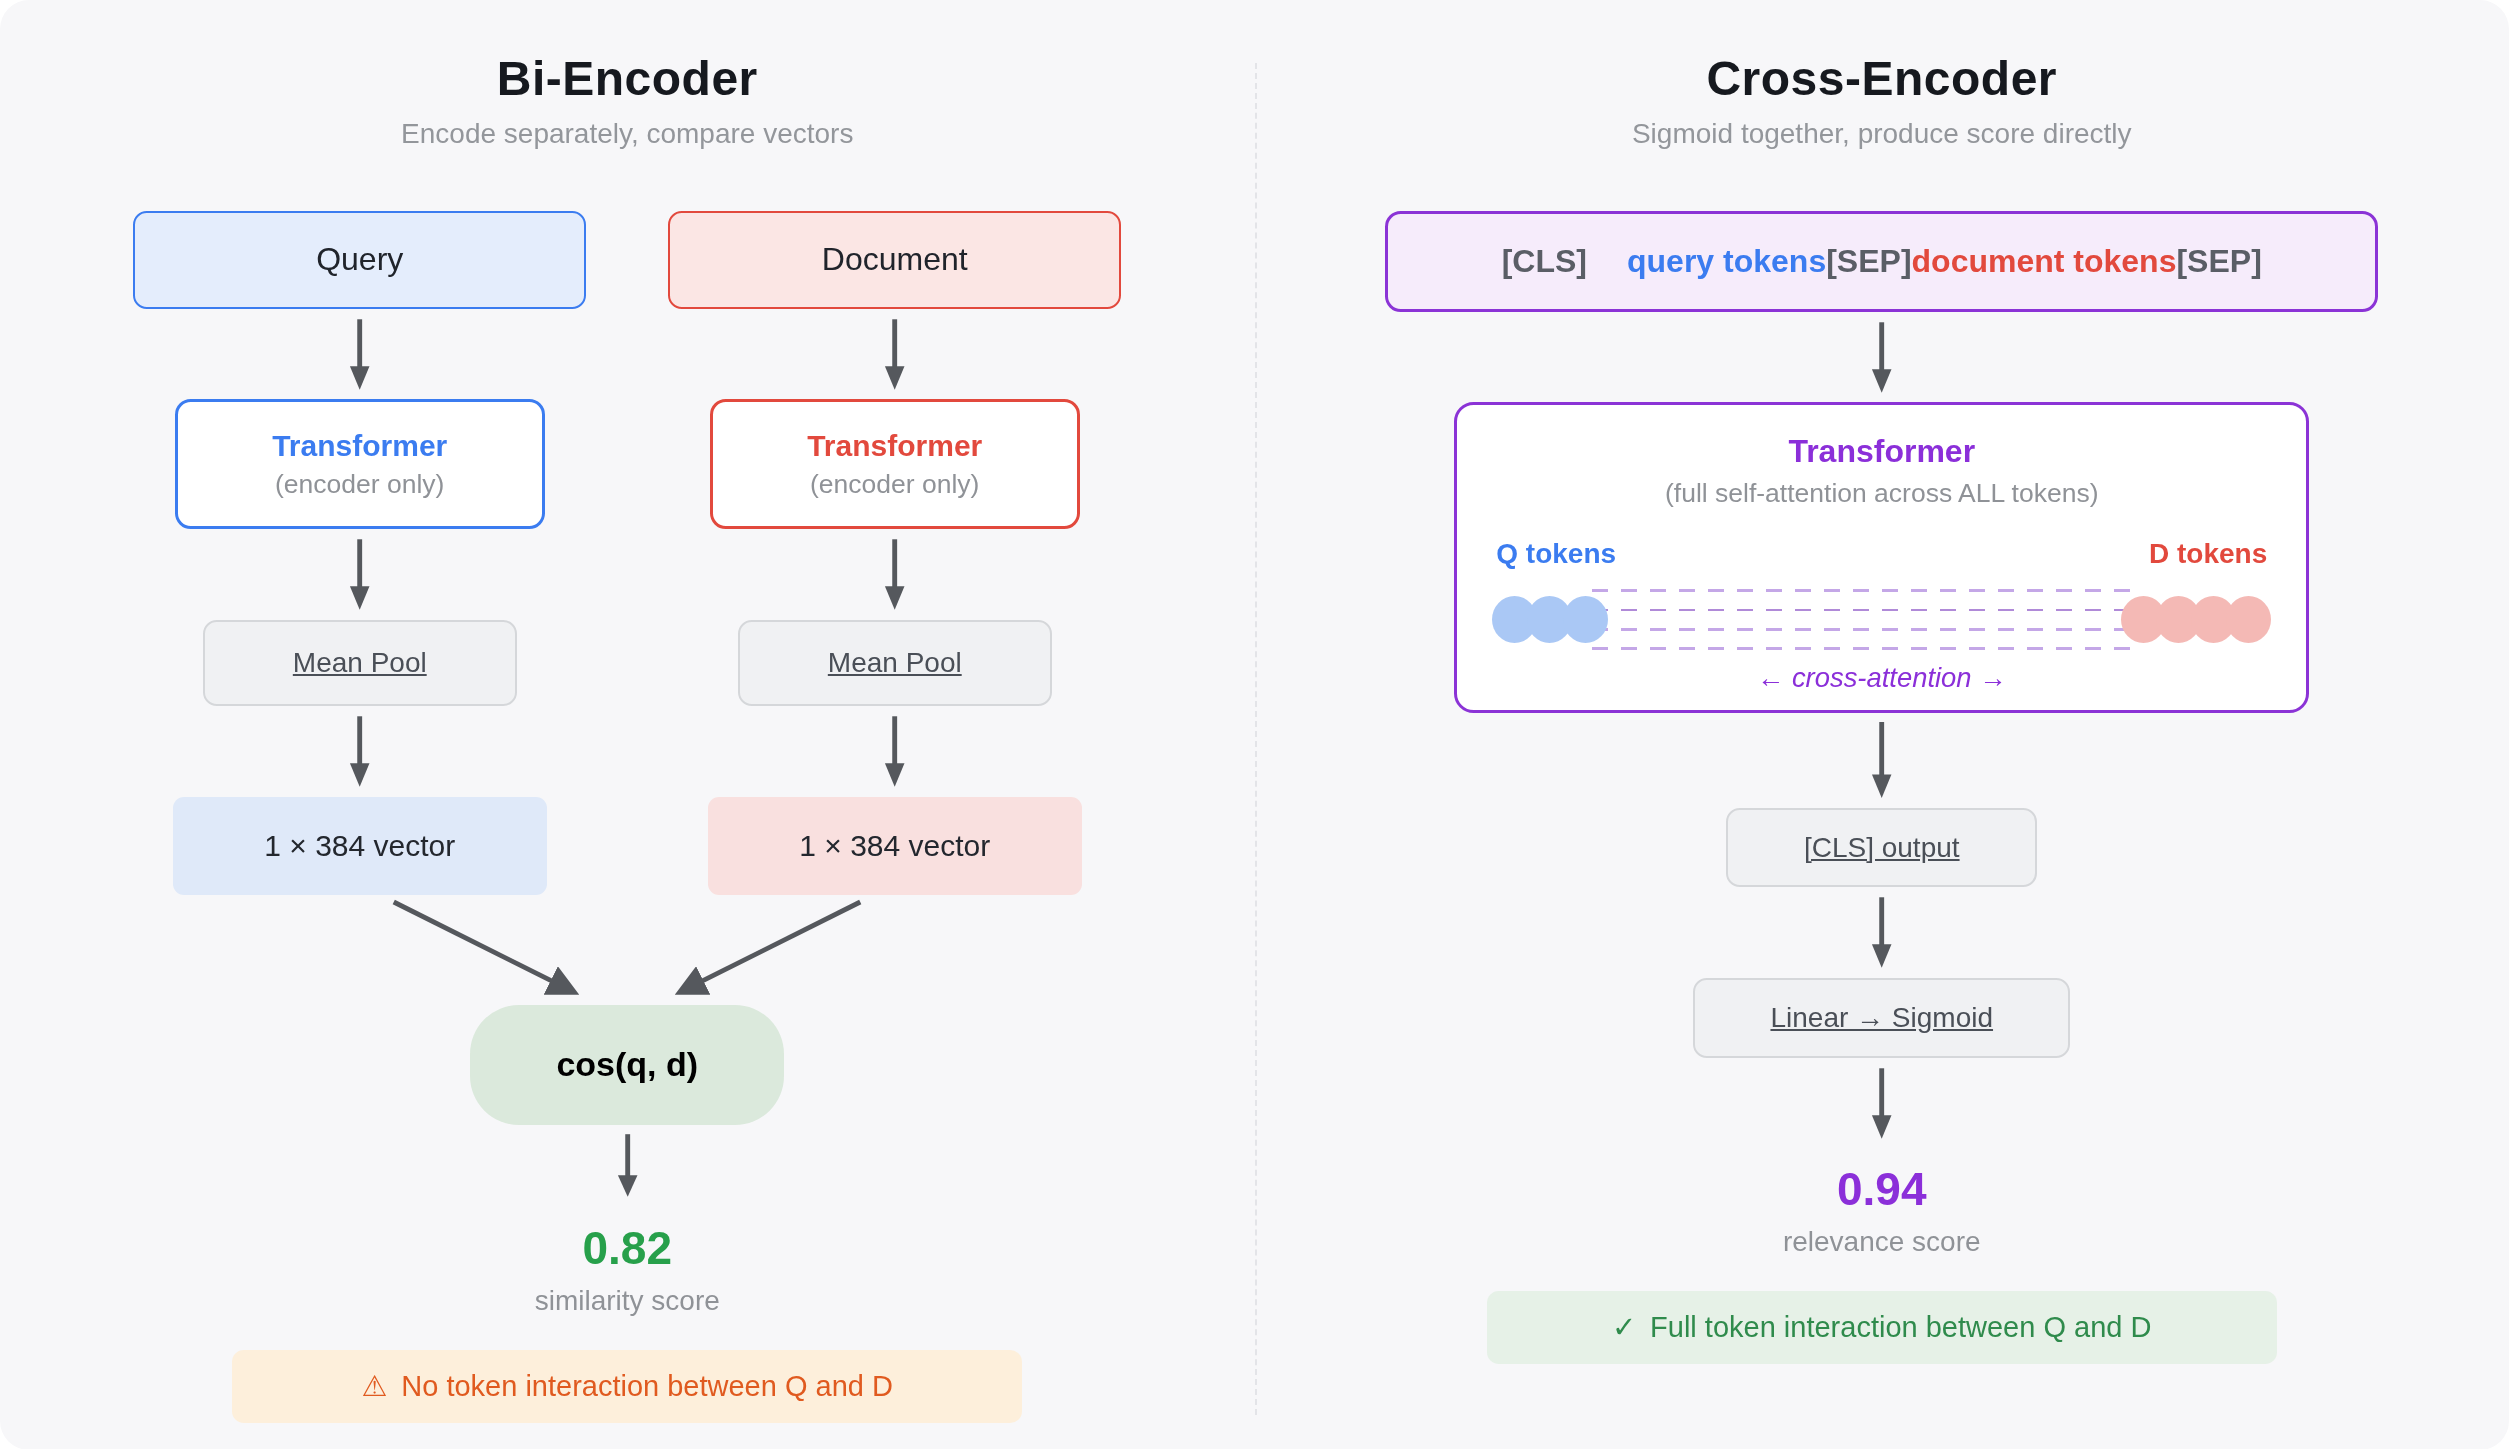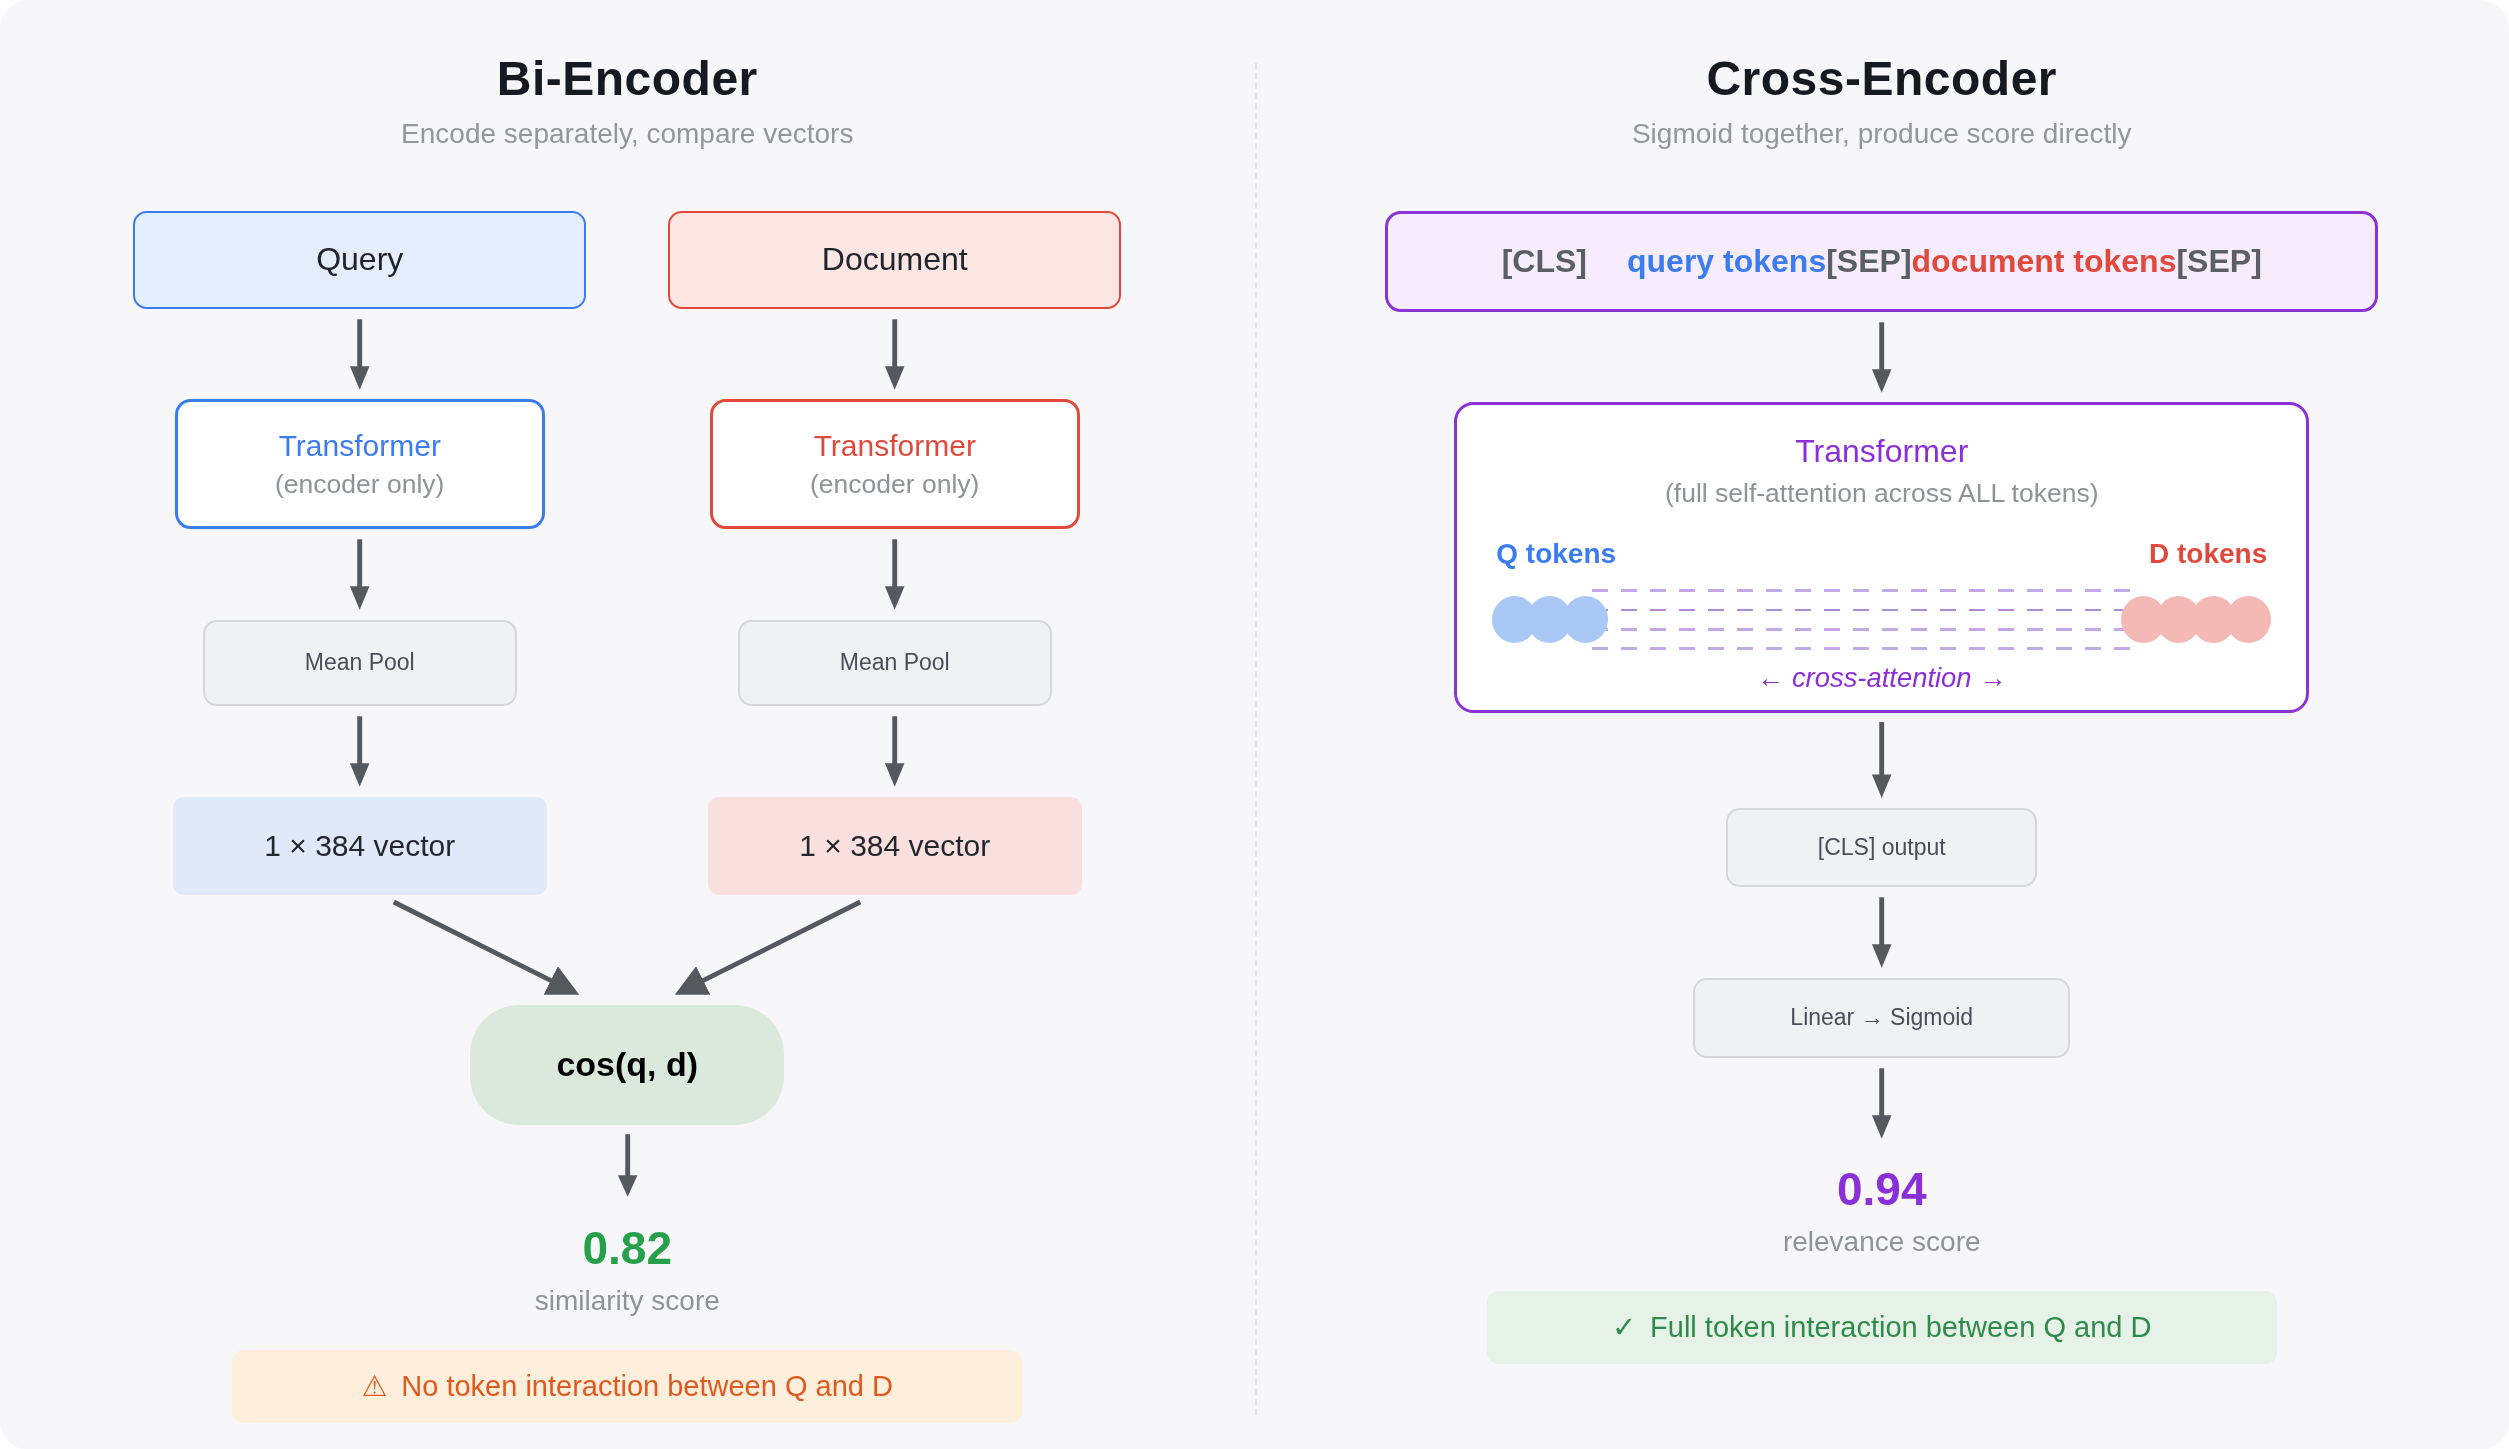--- a/index.html
+++ b/index.html
@@ -20,21 +20,21 @@
     align-items:center;padding-top:51px;
   }
   h1{margin:0;font-size:48px;font-weight:700;color:#16191f;letter-spacing:0.5px;}
   .subtitle{margin:11.8px 0 0 0;font-size:28px;color:#93969b;}
 
   
   .box{box-sizing:border-box;display:flex;align-items:center;justify-content:center;text-align:center;}
   .v-arrow{margin:9.8px 0;flex:none;}
   .gray-box{
     background:#f0f1f3;border:2px solid #d5d7da;border-radius:13.7px;
-    color:#4a4f57;font-size:23px;
+    color:#4a4f57;font-size:28px;text-decoration:underline;
   }
   .score{font-size:46px;font-weight:700;margin-top:13.7px;}
   .score-label{font-size:28px;color:#8f9297;margin-top:9.8px;}
   .note{
     margin-top:33px;height:73px;width:790px;border-radius:11.8px;
     display:flex;align-items:center;justify-content:center;gap:13.7px;font-size:29px;
   }
   .note-orange{background:#fdefdb;color:#e05a1f;}
   .note-green{background:#e6f1e7;color:#2f8b4c;}
 
@@ -43,21 +43,21 @@
   .branch{display:flex;flex-direction:column;align-items:center;}
   .input-box{width:453px;height:98px;font-size:32px;color:#20242b;border-radius:13.7px;}
   .input-blue{background:#e4edfc;border:2.9px solid #3b7cf0;}
   .input-red{background:#fbe6e4;border:2.9px solid #e2493d;}
   .xf-small{
     width:370px;height:130px;background:#ffffff;border-radius:15.7px;
     flex-direction:column;gap:5.9px;
   }
   .xf-blue{border:3.9px solid #3b7cf0;}
   .xf-red{border:3.9px solid #e2493d;}
-  .t-title{font-size:30px;font-weight:400;text-align:right;}
+  .t-title{font-size:30px;font-weight:700;text-align:right;}
   .blue-text{color:#3b7cf0;}
   .red-text{color:#e2493d;}
   .purple-text{color:#8b2fd9;}
   .t-sub{font-size:26.5px;color:#8f9297;}
   .pool-box{width:314px;height:86px;}
   .vector-box{width:374px;height:98px;border-radius:11px;font-size:30px;color:#23272e;}
   .vec-blue{background:#dfe9f9;}
   .vec-pink{background:#f9e0df;}
   .converge{margin:2px 0 0 0;}
   .cos-pill{

